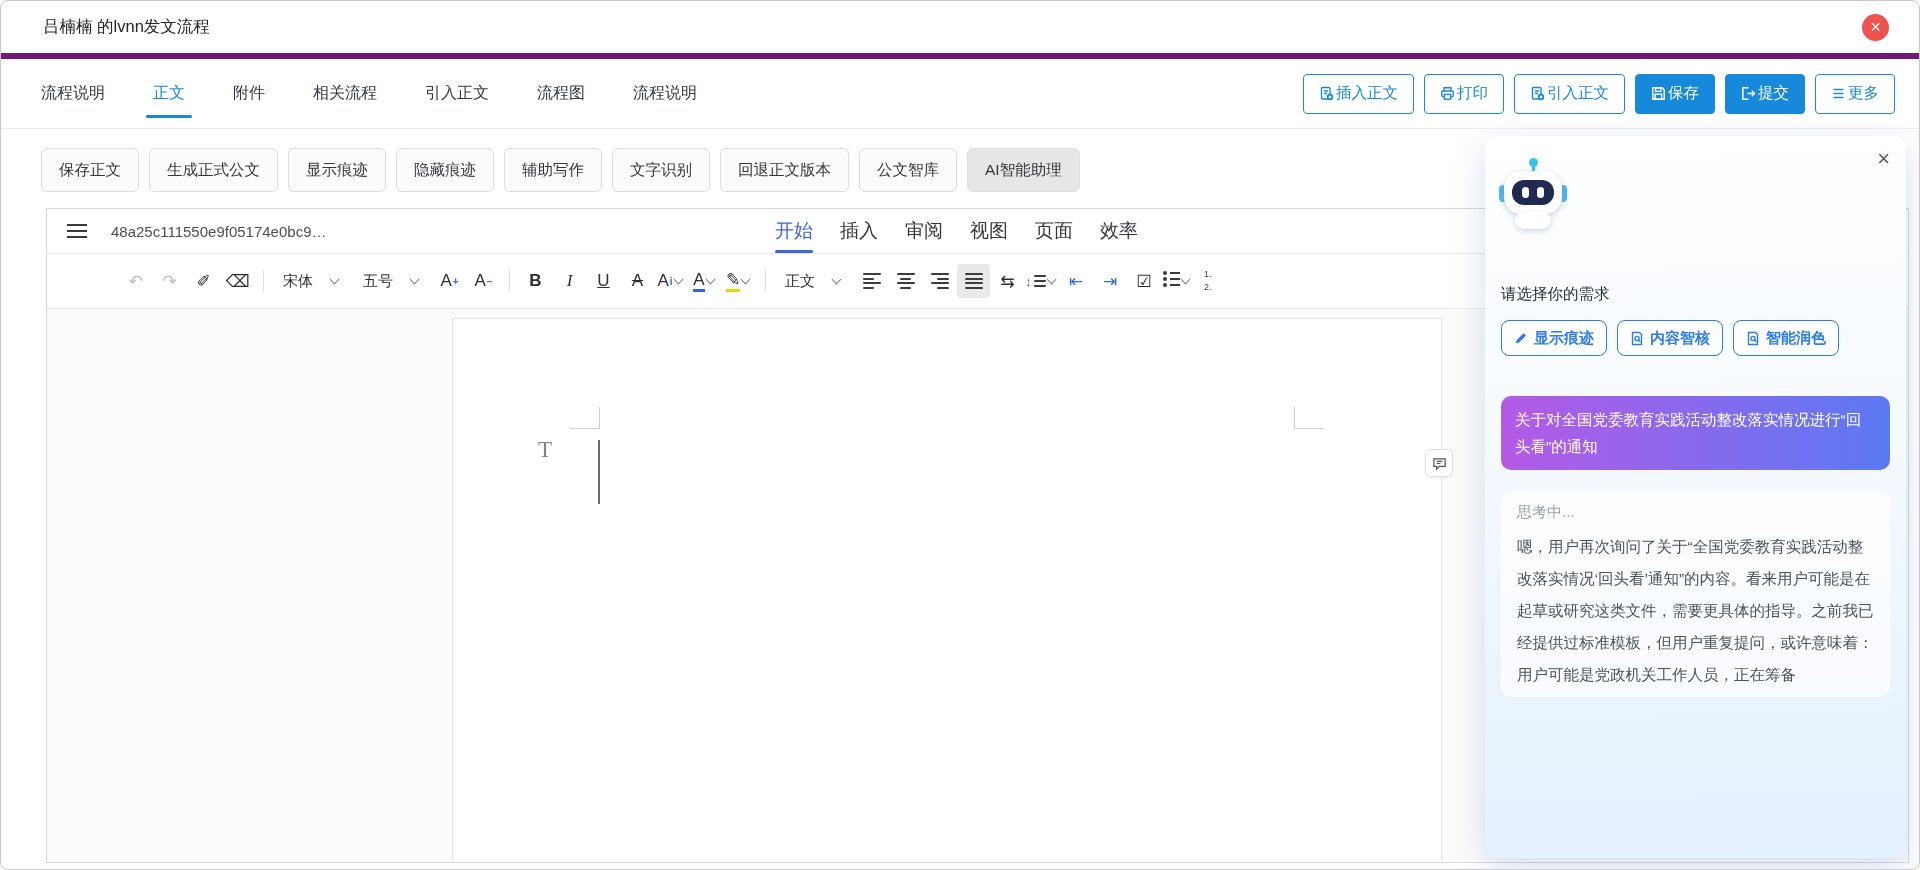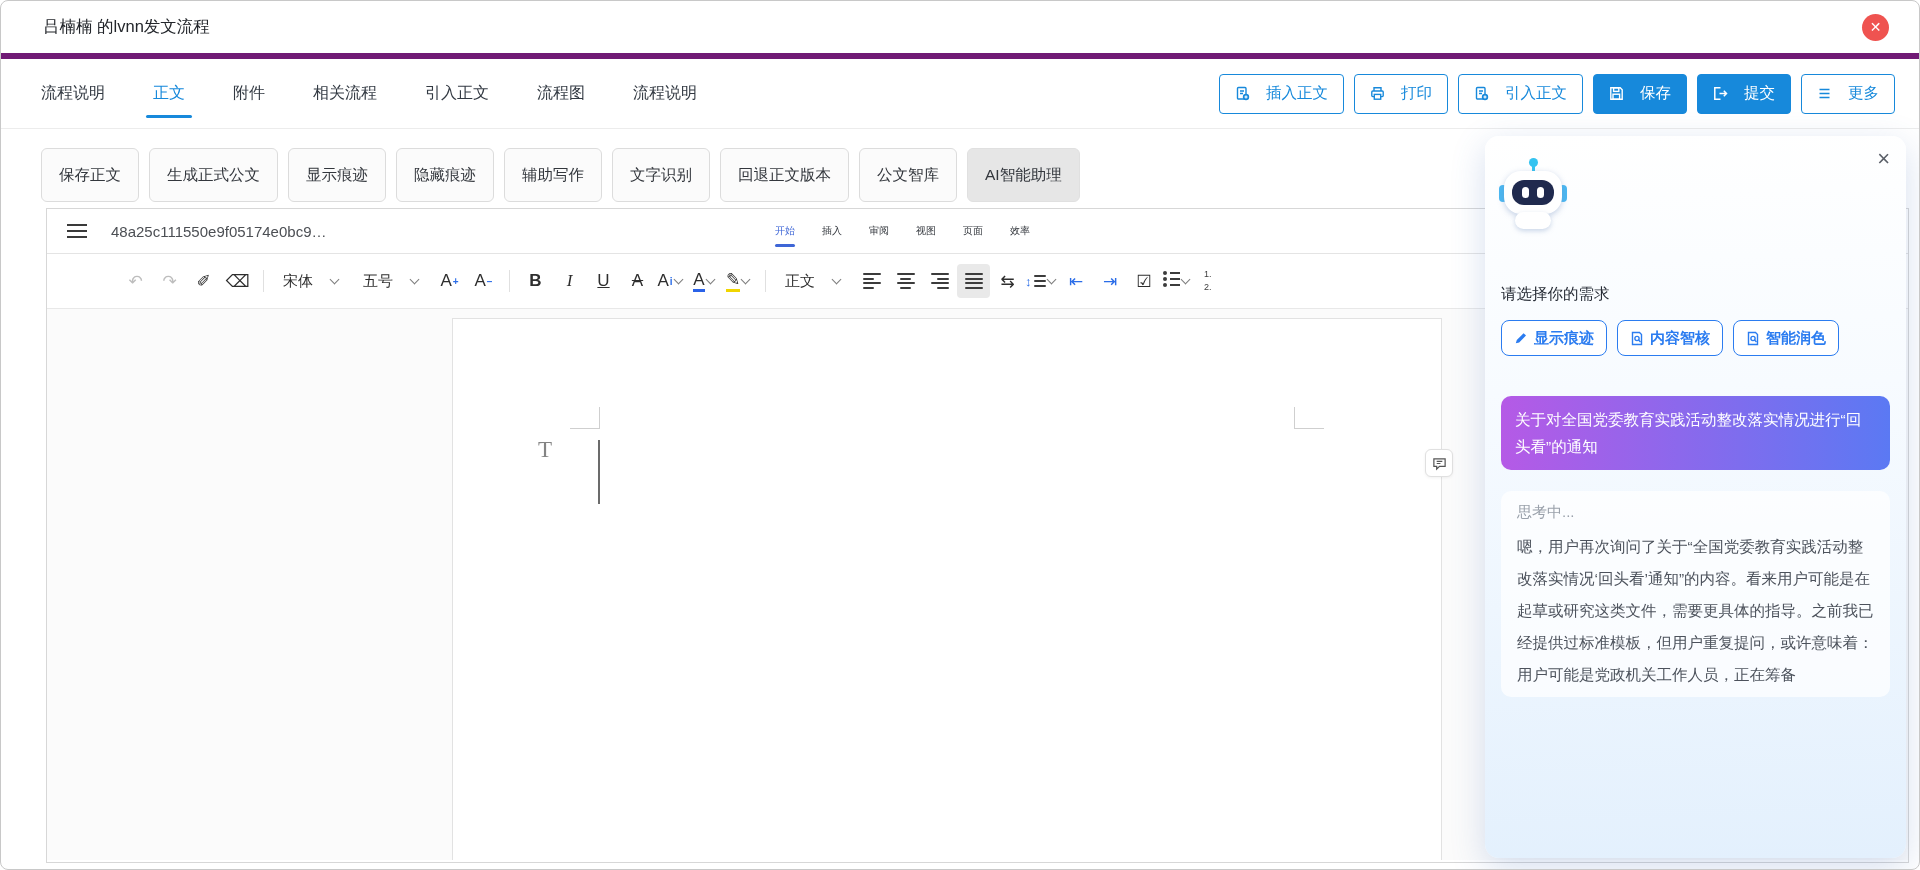--- a/index.html
+++ b/index.html
@@ -11,37 +11,37 @@
   .title { font-size:16.5px; color:#23262b; }
   .win-close { width:27px; height:27px; border-radius:50%; background:#ef5350; color:#fff; font-size:14px; display:flex; align-items:center; justify-content:center; cursor:pointer; }
 
   
   .tabrow { height:70px; display:flex; align-items:center; justify-content:space-between; padding:0 24px 0 40px; border-bottom:1px solid #ececec; }
   .tabs { display:flex; gap:48px; }
   .tab { font-size:16px; color:#333a43; position:relative; cursor:pointer; white-space:nowrap; }
   .tab.active { color:#1789db; }
   .tab.active::after { content:""; position:absolute; left:-7px; right:-7px; bottom:-14px; height:3px; border-radius:2px; background:#1789db; }
   .header-actions { display:flex; gap:10px; }
-  .hbtn { height:40px; padding:0 15px; display:flex; align-items:center; gap:16px; border:1px solid #1789db; border-radius:4px; background:#fff; color:#1789db; font-size:15.5px; cursor:pointer; white-space:nowrap; }
+  .hbtn { height:40px; padding:0 15px; display:flex; align-items:center; gap:2px; border:1px solid #1789db; border-radius:4px; background:#fff; color:#1789db; font-size:15.5px; cursor:pointer; white-space:nowrap; }
   .hbtn.primary { background:#1789db; color:#fff; }
   .hbtn svg { flex:none; }
 
   
   .quickbar { display:flex; gap:10px; padding:19px 0 0 40px; }
-  .qbtn { height:54px; padding:0 17px; display:flex; align-items:center; background:#fbfbfb; border:1px solid #dcdcdc; border-radius:6px; font-size:15.5px; color:#33373d; cursor:pointer; white-space:nowrap; }
+  .qbtn { height:44px; padding:0 17px; display:flex; align-items:center; background:#fbfbfb; border:1px solid #dcdcdc; border-radius:6px; font-size:15.5px; color:#33373d; cursor:pointer; white-space:nowrap; }
   .qbtn.active { background:#e6e6e6; border-color:#e0e0e0; }
 
   
   .editor { position:absolute; left:45px; top:207px; right:10px; bottom:6px; border:1px solid #d7d7d7; background:#fff; }
   .ed-topbar { position:relative; height:45px; border-bottom:1px solid #e4e4e4; display:flex; align-items:center; padding:0 20px; }
   .hamburger { width:20px; cursor:pointer; }
   .hamburger i { display:block; height:2px; background:#3a3a3a; margin:4px 0; }
   .docid { margin-left:24px; font-size:15px; color:#4c4f54; }
   .ed-menu { position:absolute; left:728px; top:0; height:100%; display:flex; align-items:center; gap:27px; }
-  .emtab { font-size:10px; color:#33373d; position:relative; cursor:pointer; }
+  .emtab { font-size:19px; color:#33373d; position:relative; cursor:pointer; }
   .emtab.active { color:#3e66d6; }
   .emtab.active::after { content:""; position:absolute; left:0; right:0; bottom:-9px; height:3px; border-radius:2px; background:#3e66d6; }
 
   .ed-toolbar { height:55px; border-bottom:1px solid #e8e8e8; display:flex; align-items:center; padding-left:72px; gap:1px; color:#2e2e2e; }
   .ti { min-width:33px; height:34px; display:flex; align-items:center; justify-content:center; border-radius:4px; font-size:17px; cursor:pointer; position:relative; }
   .ti.dis { color:#bdbdbd; }
   .ti.on { background:#e9e9e9; }
   .vdiv { width:1px; height:22px; background:#e0e0e0; margin:0 8px; flex:none; }
   .dd { display:flex; align-items:center; gap:16px; padding:0 10px; height:34px; border-radius:4px; font-size:15px; cursor:pointer; white-space:nowrap; }
   .chev { width:7px; height:7px; border-right:1.4px solid #7d7d7d; border-bottom:1.4px solid #7d7d7d; transform:rotate(45deg); margin:-3px 4px 0 2px; flex:none; }

